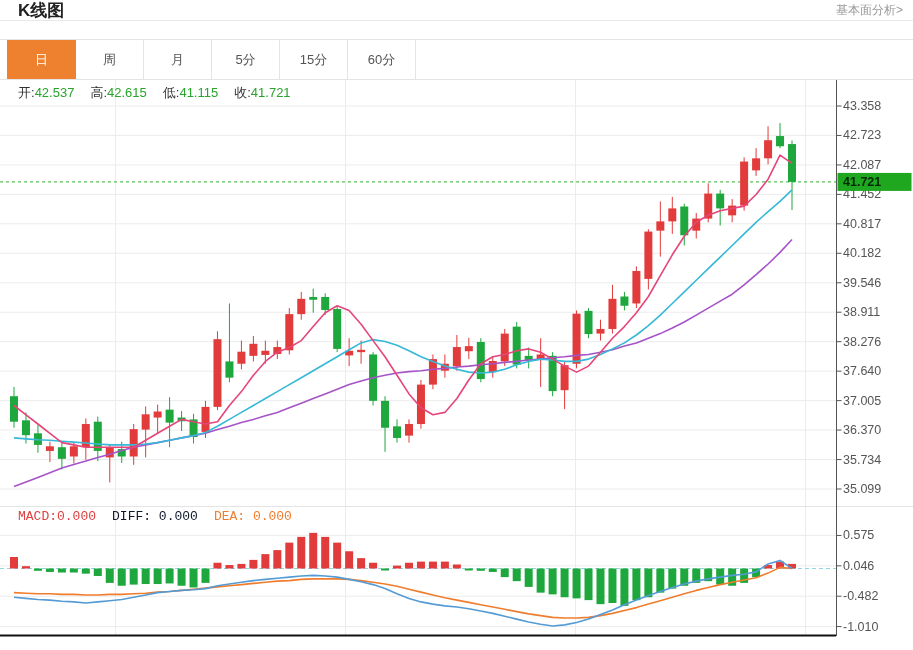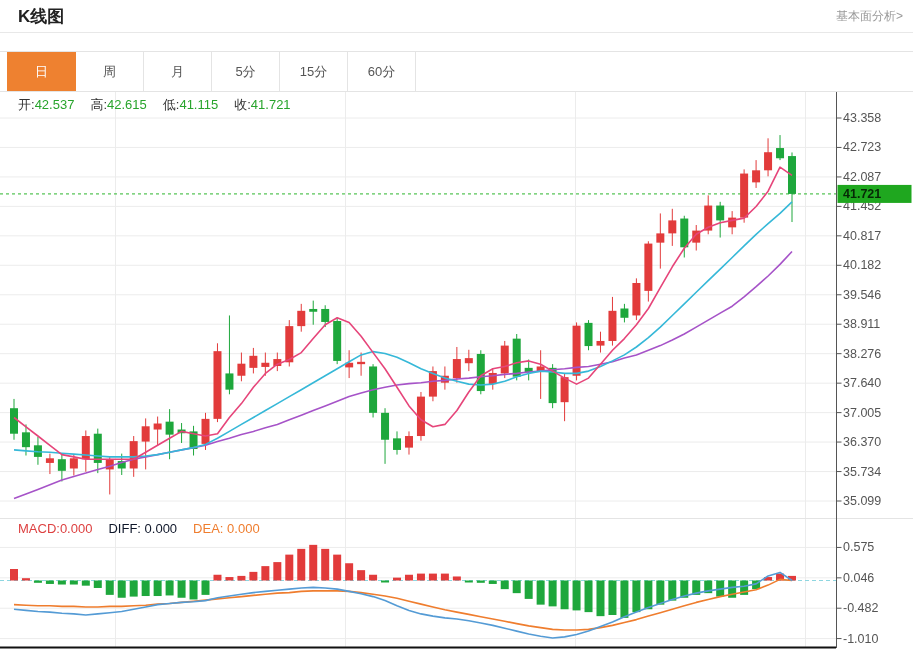--- a/index.html
+++ b/index.html
@@ -1,17 +1,17 @@
 <!DOCTYPE html>
 <html><head>
 <meta charset="utf-8">
 <style>
   html,body{margin:0;padding:0;background:#fff;}
   body{width:913px;height:650px;overflow:hidden;font-family:"Liberation Sans","DejaVu Sans",sans-serif;position:relative;}
-  .header{height:33px;border-bottom:1px solid #e8e8e8;display:flex;justify-content:space-between;align-items:center;padding:0 10px 0 18px;box-sizing:border-box;}
+  .header{height:21px;border-bottom:1px solid #e8e8e8;display:flex;justify-content:space-between;align-items:center;padding:0 10px 0 18px;box-sizing:border-box;}
   .title{font-size:17px;font-weight:bold;color:#222;}
   .link{font-size:12px;color:#999;cursor:pointer;}
   .tabbar{margin-top:18px;border-top:1px solid #e4e4e4;border-bottom:1px solid #e4e4e4;display:flex;padding-left:7px;height:39px;box-sizing:content-box;background:#fff;}
   .tab{width:67px;border-right:1px solid #e4e4e4;display:flex;align-items:center;justify-content:center;font-size:13px;color:#555;cursor:pointer;background:#fff;user-select:none;}
   .tab:first-child{border-left:1px solid #e4e4e4;}
   .tab.selected{background:#ee8130;border-color:#ee8130;color:#fff;}
   .chart-wrap{position:relative;height:557px;width:913px;}
   .chart-wrap svg{position:absolute;top:0;left:0;}
   .info-row{position:absolute;font-size:13px;display:flex;pointer-events:none;white-space:nowrap;}
   .info-row .grp{margin-right:16px;}
@@ -314,18 +314,18 @@
     </svg>
 
   <div class="info-row" style="top:4px;left:18px;">
     <span class="grp"><span class="lbl-dark">开:</span><span class="val-green">42.537</span></span>
     <span class="grp"><span class="lbl-dark">高:</span><span class="val-green">42.615</span></span>
     <span class="grp"><span class="lbl-dark">低:</span><span class="val-green">41.115</span></span>
     <span class="grp"><span class="lbl-dark">收:</span><span class="val-green">41.721</span></span>
   </div>
 
 
-  <div class="info-row" style="top:429px;left:18px;">
+  <div class="info-row" style="top:429px;left:18px;font-family:Liberation Mono, monospace;">
     <span class="grp m-macd"><span>MACD:</span><span>0.000</span></span>
     <span class="grp m-diff"><span>DIFF:</span> <span>0.000</span></span>
     <span class="grp m-dea"><span>DEA:</span> <span>0.000</span></span>
   </div>
 </div>
 
 </body></html>

